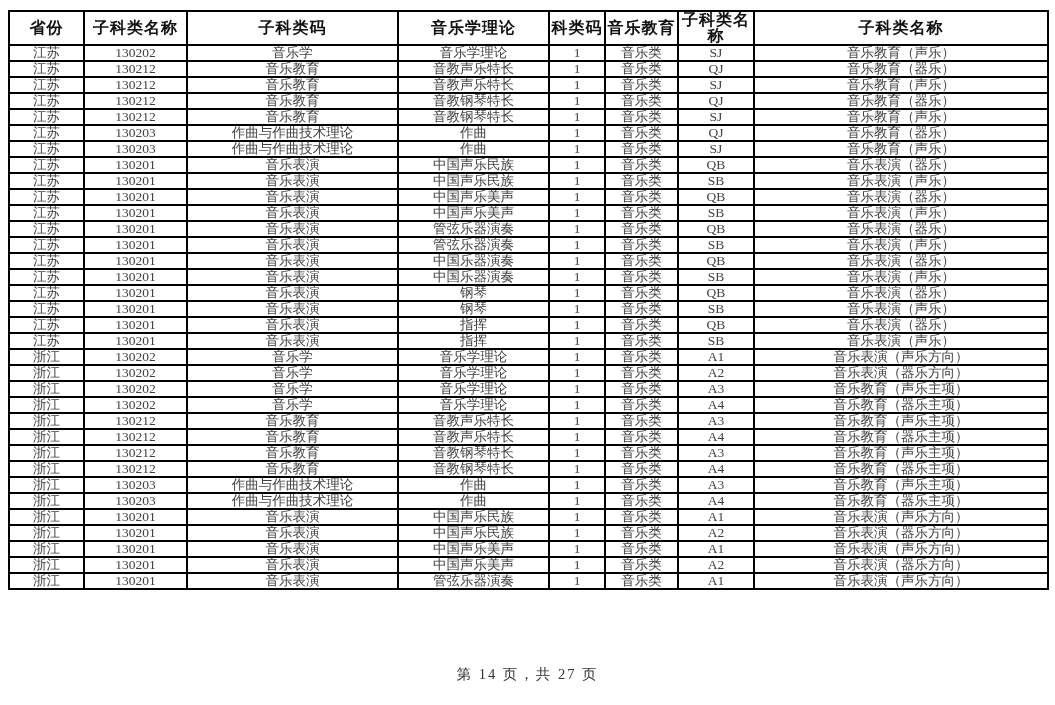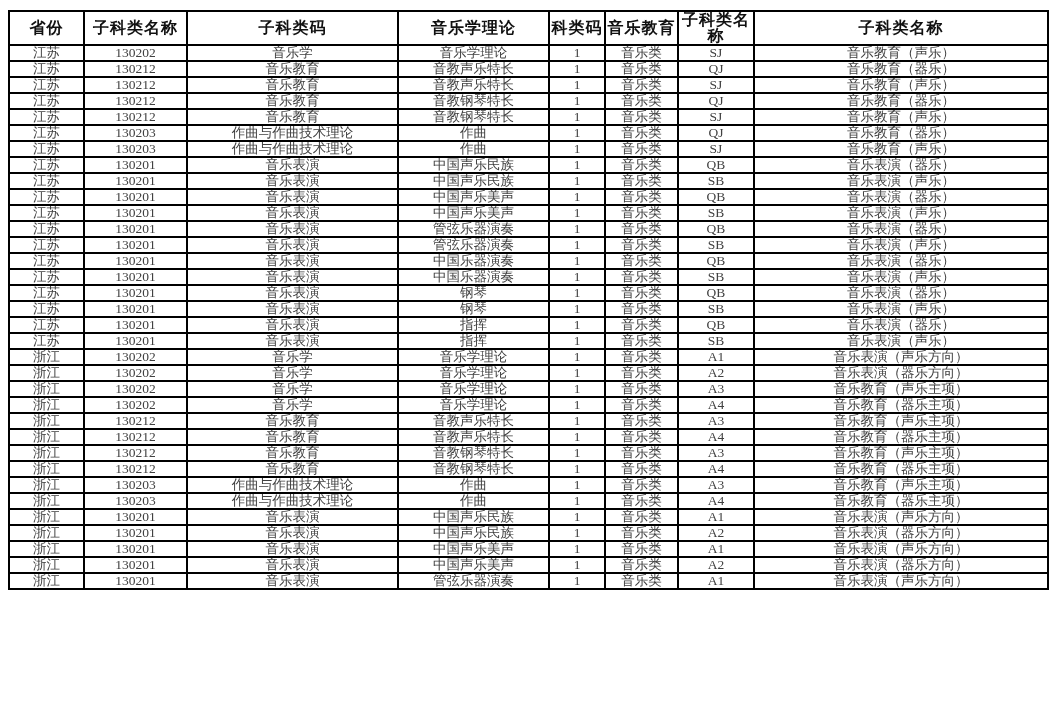--- a/index.html
+++ b/index.html
@@ -435,14 +435,17 @@
           <td>音乐表演</td>
           <td>管弦乐器演奏</td>
           <td>1</td>
           <td>音乐类</td>
           <td>A1</td>
           <td>音乐表演（声乐方向）</td>
         </tr>
       </tbody>
   </table>
 
+  <div class="footer">
+    <span>第 14 页，共 27 页</span>
+  </div>
 
 </div>
 
 </body></html>

